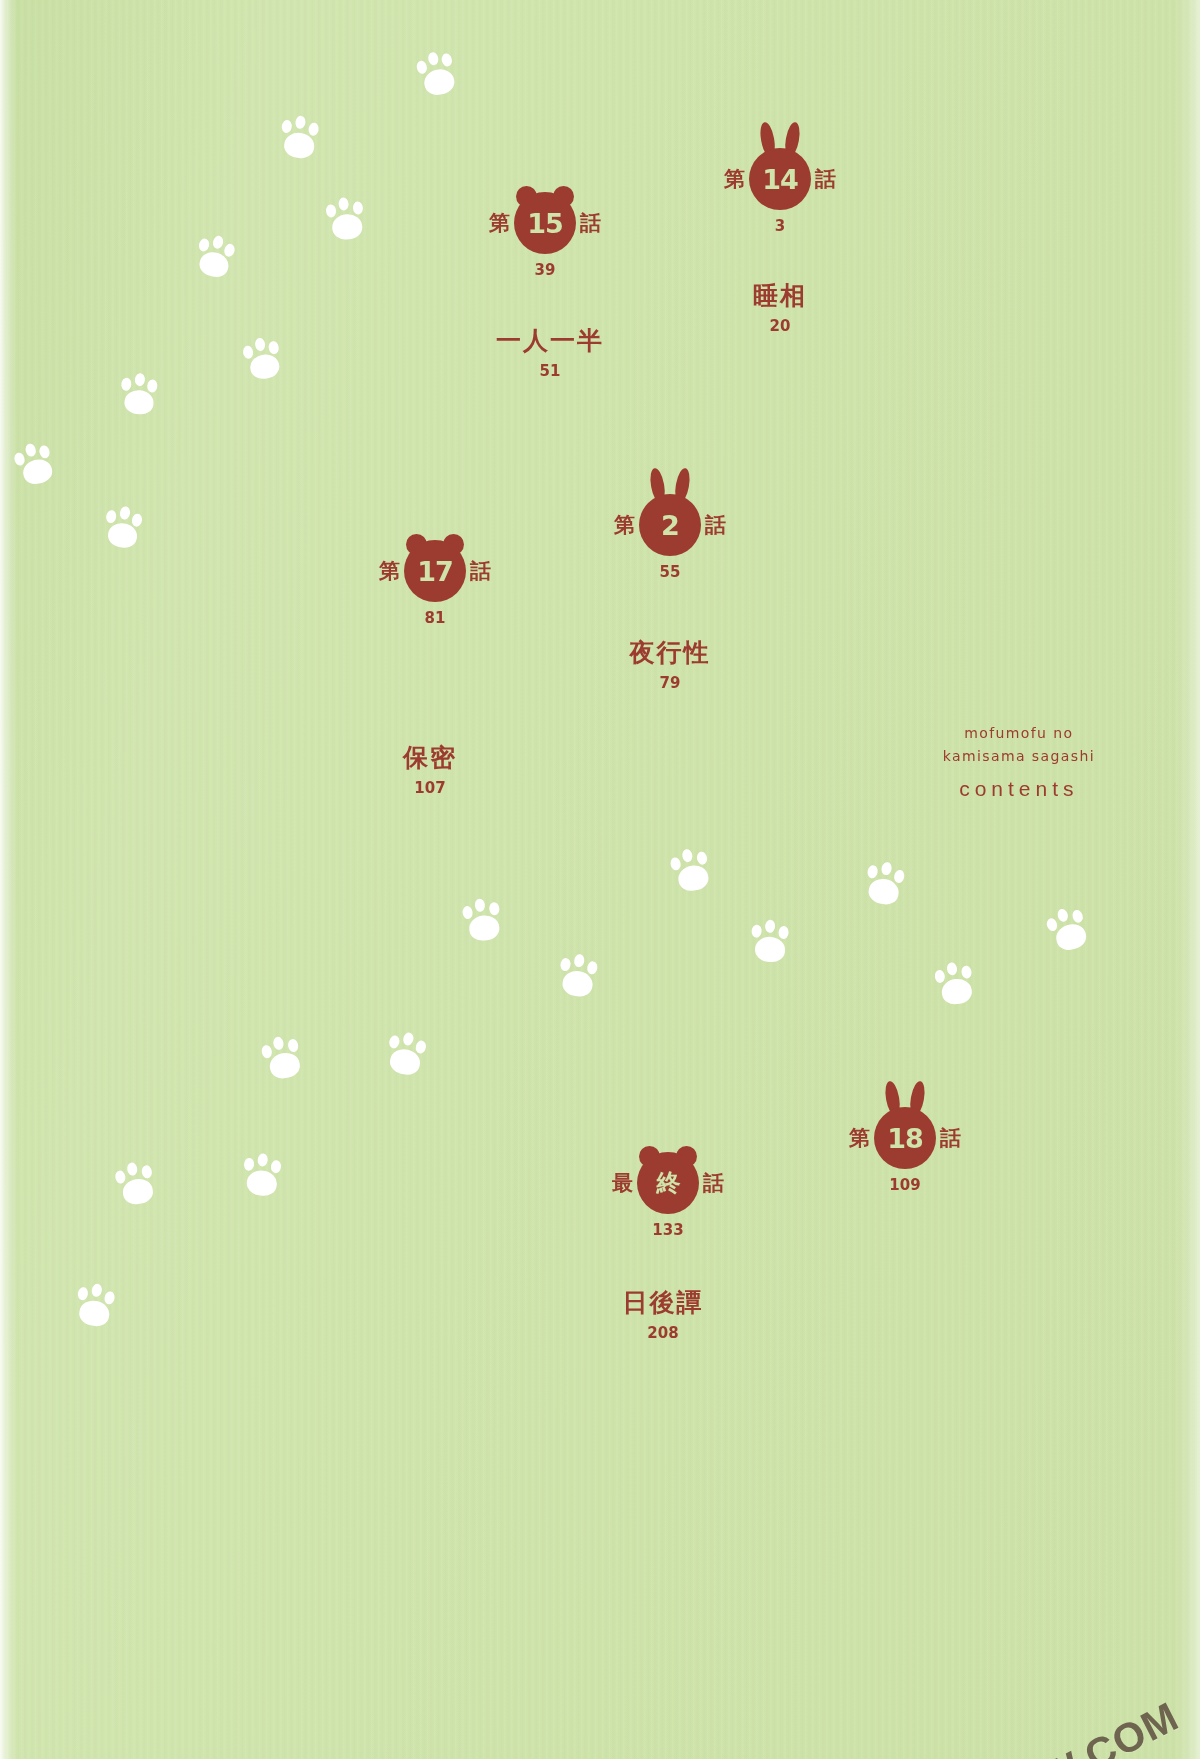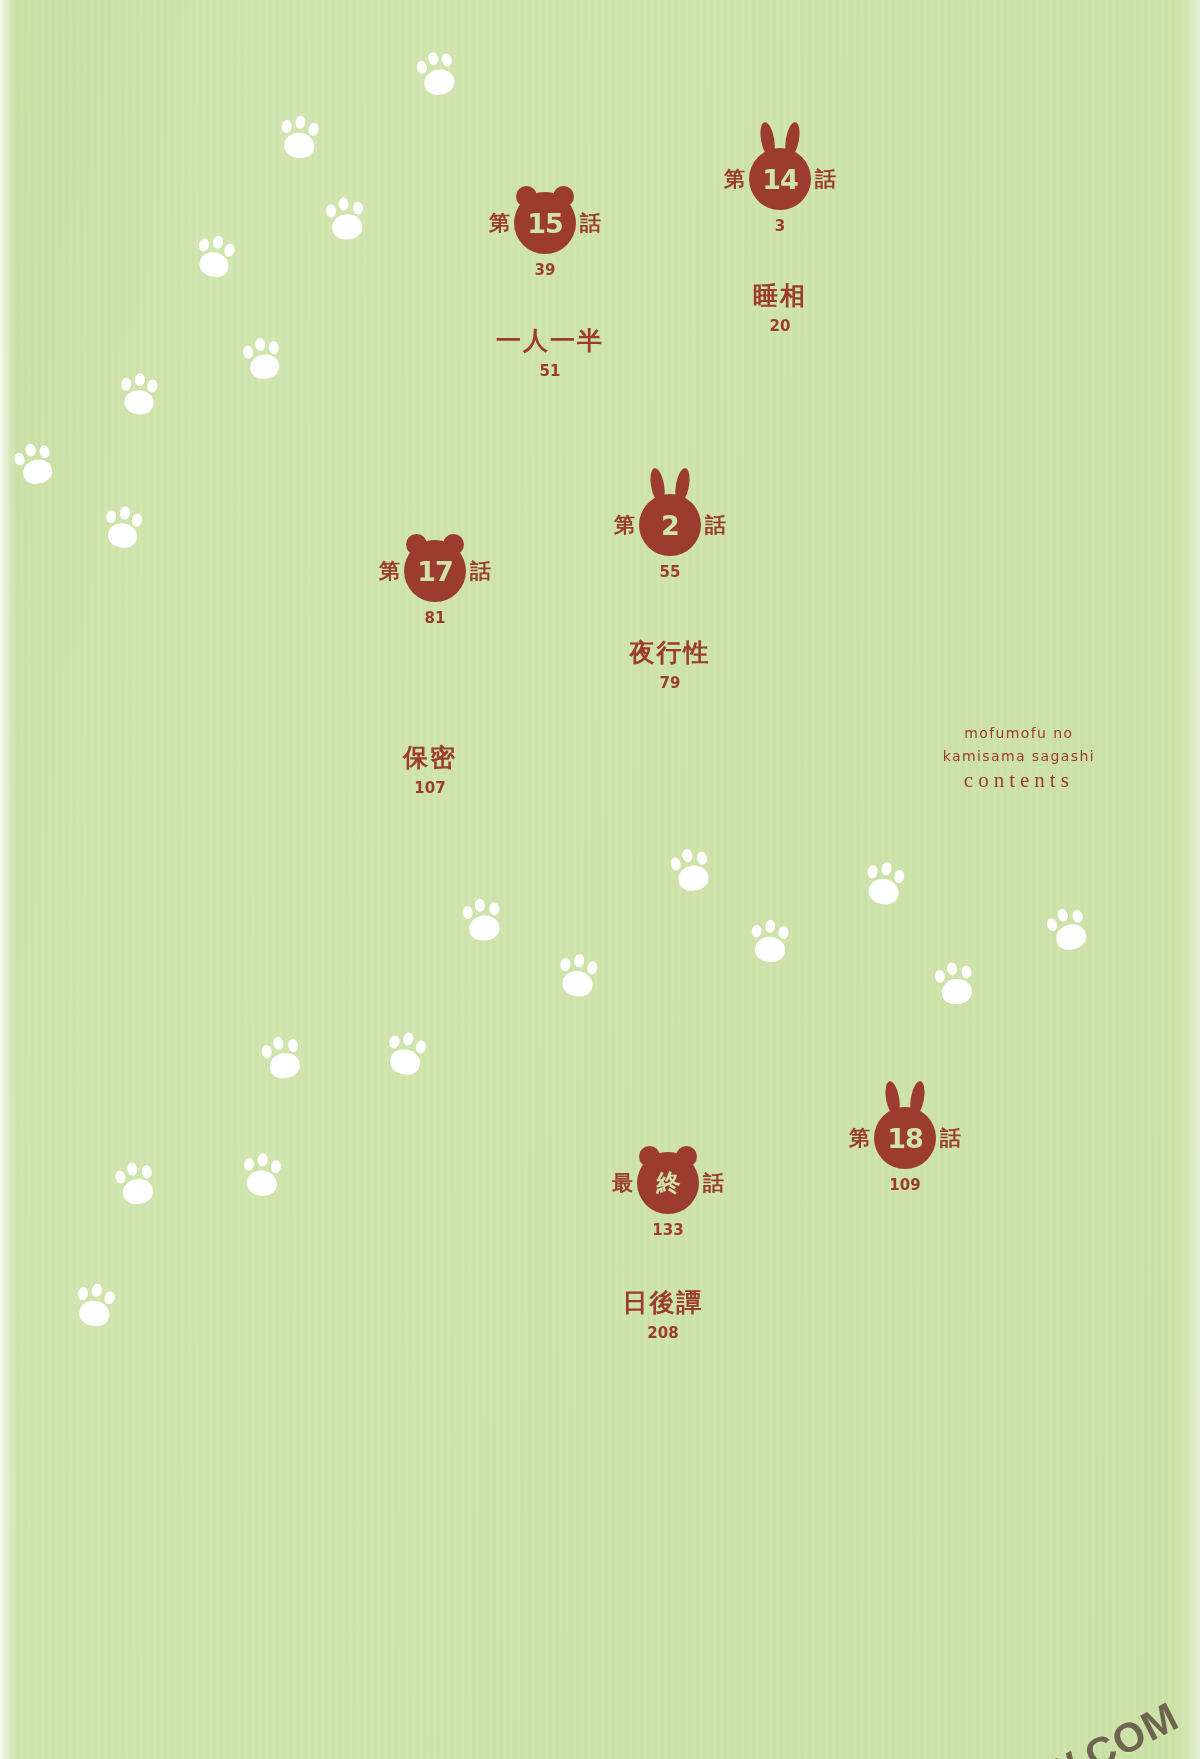--- a/index.html
+++ b/index.html
@@ -166,21 +166,22 @@
     color: #9c3b2f;
   }
   .romaji {
     font-family: "DejaVu Sans", sans-serif;
     font-size: 14px;
     letter-spacing: 1.4px;
     line-height: 1.65;
     color: #9c3b2f;
   }
   .contents-word {
-    font-family: Liberation Serif, serif;
+    margin-top: 9px;
+    font-family: Liberation Sans, sans-serif;
     font-size: 21px;
     letter-spacing: 5px;
     color: #9c3b2f;
   }
 
   
   .watermark {
     position: absolute;
     right: 14px;
     bottom: 24px;

